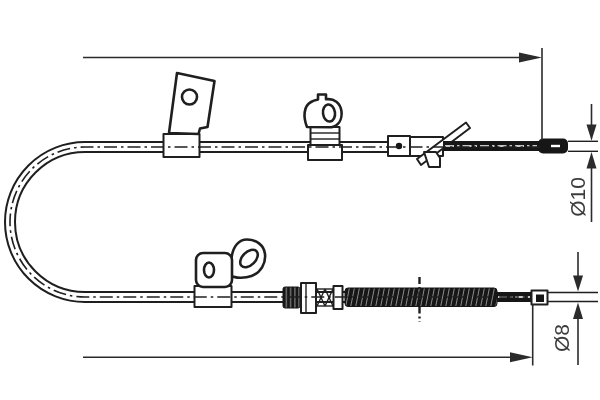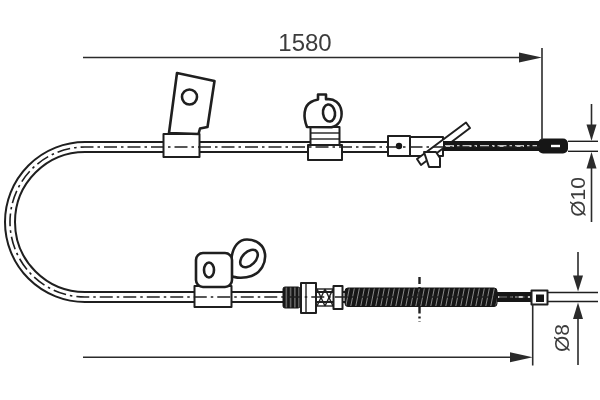--- a/index.html
+++ b/index.html
@@ -154,16 +154,15 @@
       <line class="dim" x1="578" y1="315" x2="578" y2="365"></line>
     </g>
 
     <g>
       <line class="dim" x1="83" y1="357.3" x2="515" y2="357.3"></line>
       <polygon class="arr" points="532.7,357.3 510,352.3 510,362.3"></polygon>
       <line class="dim" x1="532.7" y1="304" x2="532.7" y2="365.5"></line>
     </g>
   </svg>
 
-  <div class="lbl lbl-len">1580</div>
   <div class="lbl lbl-v lbl-d10">Ø10</div>
   <div class="lbl lbl-v lbl-d8">Ø8</div>
 </div>
 
 </body></html>

